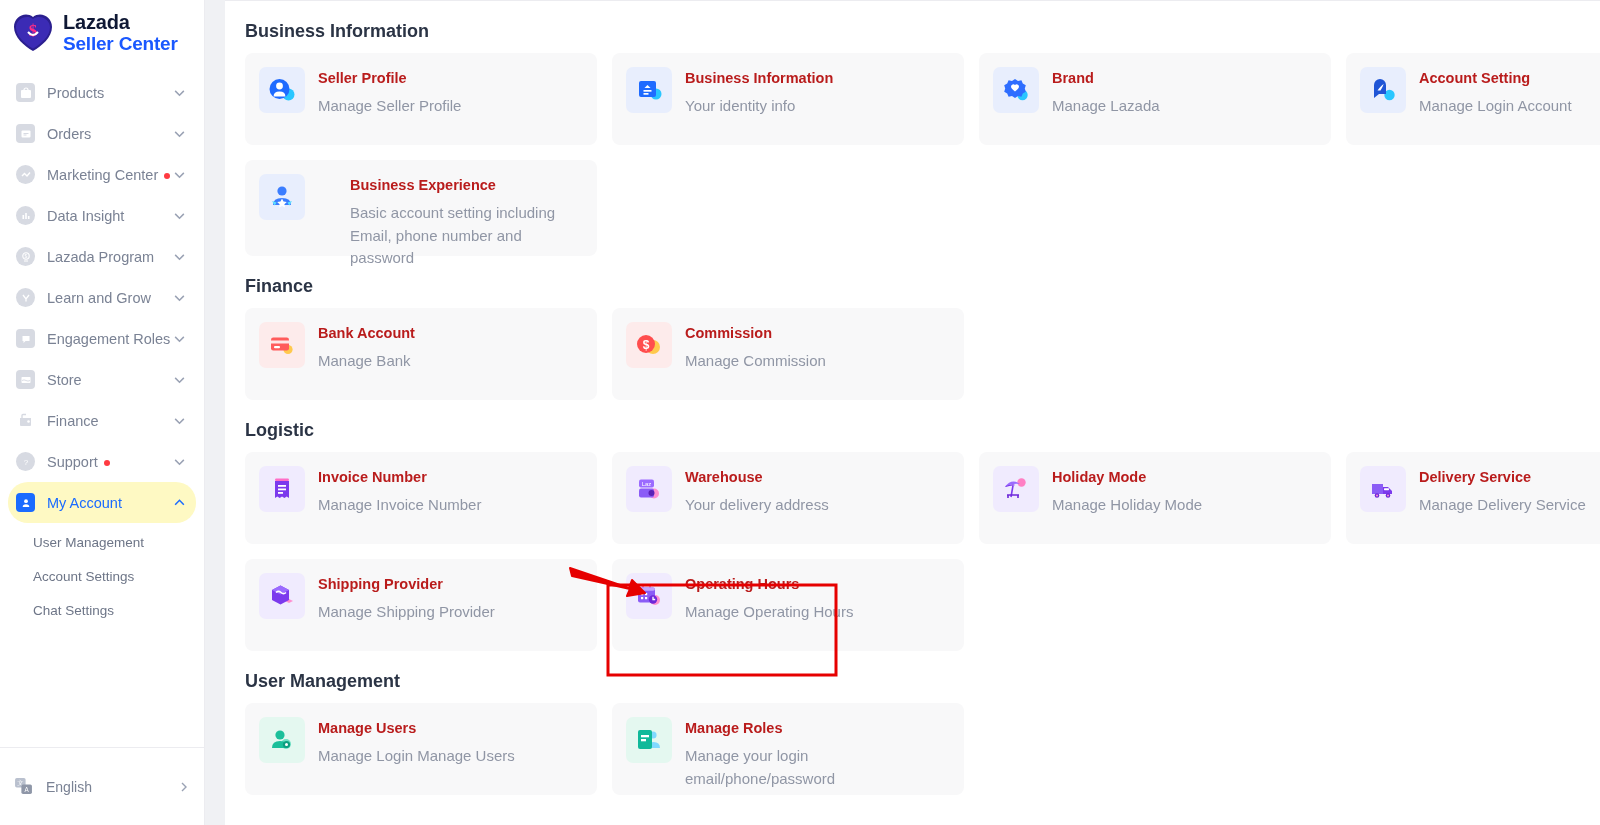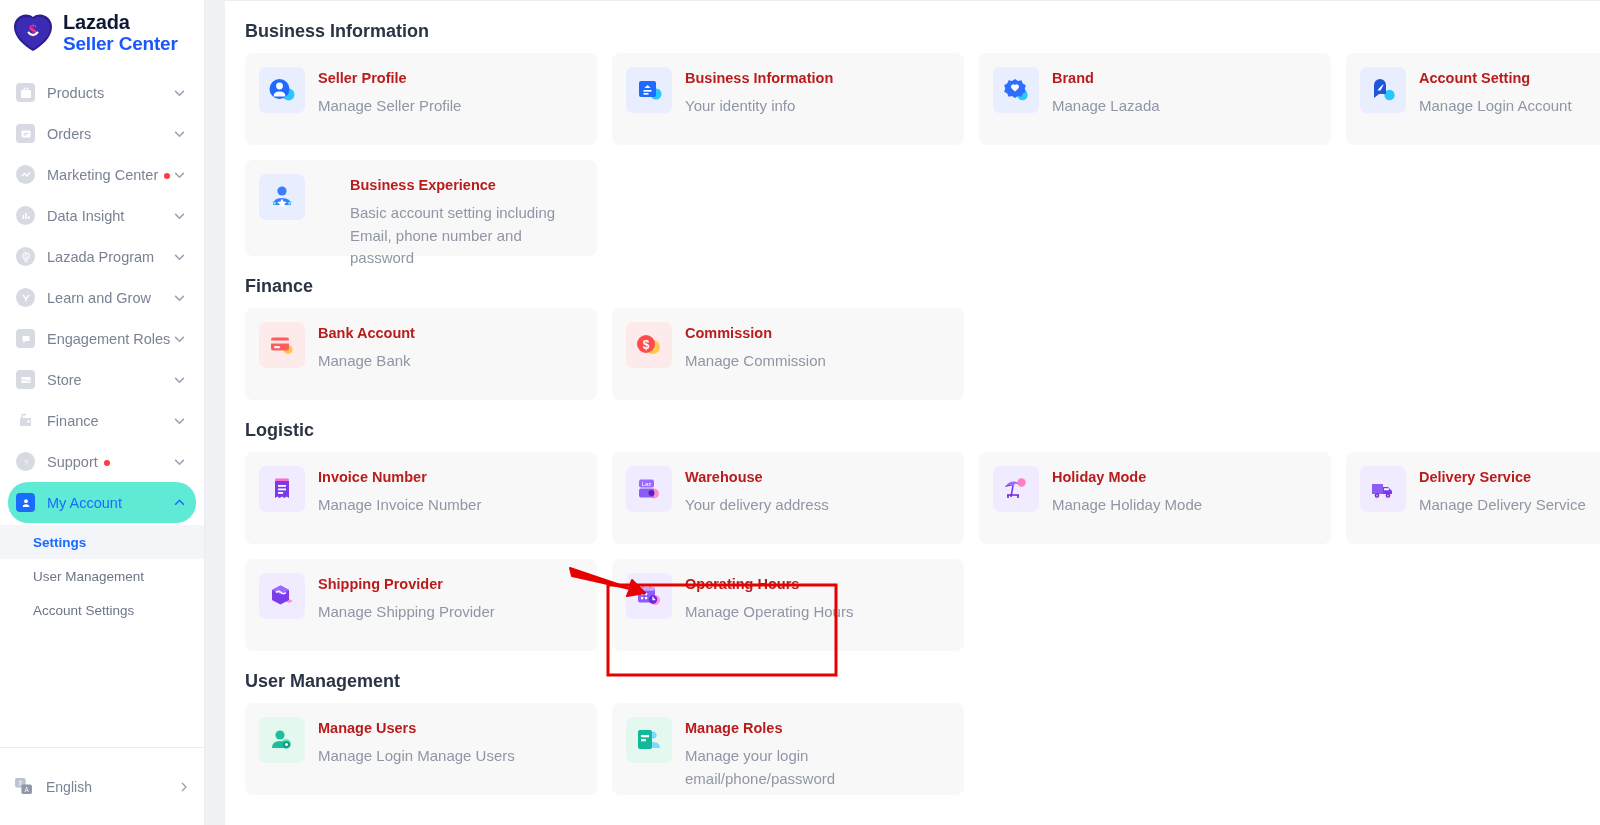--- a/index.html
+++ b/index.html
@@ -35,21 +35,21 @@
   .nav-item .nav-ico {
     width: 19px; height: 19px; flex: 0 0 19px; margin-right: 12px;
     border-radius: 4px; background: #d7dae2;
     display: flex; align-items: center; justify-content: center;
   }
   .nav-item .nav-ico svg { display: block; }
   .nav-label { flex: 1; white-space: nowrap; }
   .nav-dot { display: inline-block; width: 6px; height: 6px; border-radius: 50%;
              background: #ff3b41; margin-left: 6px; vertical-align: middle; }
   .chev { width: 13px; height: 13px; flex: 0 0 13px; color: #9aa2b4; }
-  .nav-item.active { background: #5eead4; color: #1a6bff; }
+  .nav-item.active { background: #fef9c3; color: #1a6bff; }
   .nav-item.active .nav-ico { background: #1a6bff; }
   .nav-item.active .chev { color: #1a6bff; }
 
   .subnav { margin-top: 2px; }
   .sub-item {
     height: 34px; display: flex; align-items: center;
     padding-left: 33px; font-size: 13.5px; color: #6d7587; cursor: pointer;
   }
   .sub-item.active { background: #f3f5f9; color: #1a6bff; font-weight: bold; }
 
@@ -259,28 +259,28 @@
               <path d="M2.7 10 q0 -2.8 3.3 -2.8 q3.3 0 3.3 2.8 z" fill="#ffffff"></path>
             </svg>
         </span>
         <span class="nav-label">My Account</span>
         <svg class="chev" viewBox="0 0 12 12">
             <path d="M2 8 L6 4 L10 8" stroke="currentColor" stroke-width="1.4" fill="none"></path>
           </svg>
       </div>
 
       <div class="subnav">
-        <div class="sub-item active">
-          <span>Settings</span>
-        </div>
         <div class="sub-item">
           <span>User Management</span>
         </div>
         <div class="sub-item">
           <span>Account Settings</span>
+        </div>
+        <div class="sub-item">
+          <span>Chat Settings</span>
         </div>
       </div>
     </nav>
 
     <div class="lang">
       <svg class="lang-ico" viewBox="0 0 18 18">
         <rect x="1" y="1" width="10" height="9" rx="1.6" fill="#b9c0ce"></rect>
         <text x="6" y="8" text-anchor="middle" font-size="6" fill="#ffffff" font-family="Liberation Sans, sans-serif">文</text>
         <rect x="7" y="7" width="10" height="9" rx="1.6" fill="#8f97a8"></rect>
         <text x="12" y="14.5" text-anchor="middle" font-size="6" fill="#ffffff" font-family="Liberation Sans, sans-serif">A</text>

